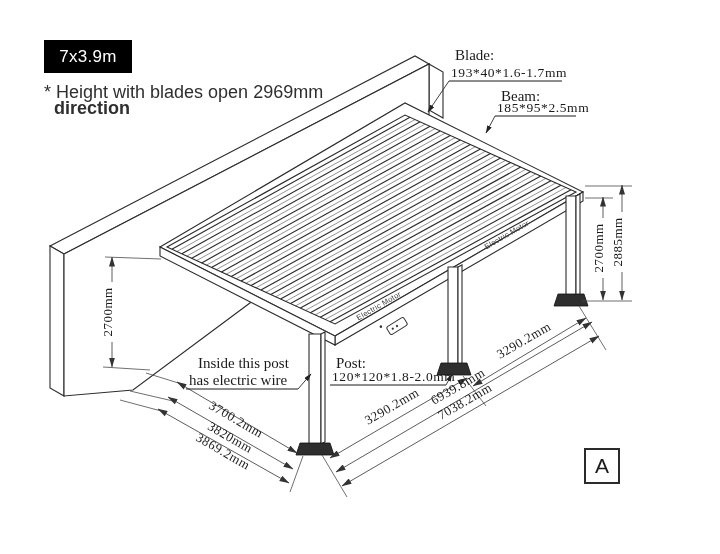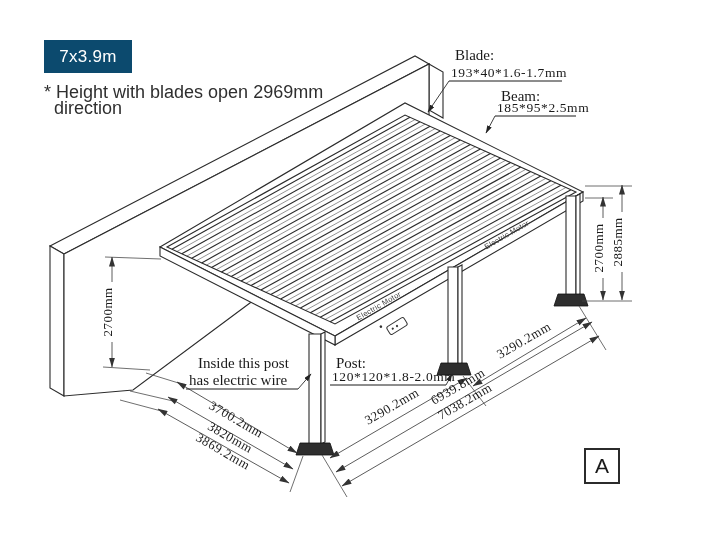--- a/index.html
+++ b/index.html
@@ -1,23 +1,23 @@
 <!DOCTYPE html>
 <html><head>
 <meta charset="utf-8">
 <style>
   html,body{margin:0;padding:0;background:#fff;}
   .canvas{position:relative;width:720px;height:554px;background:#fff;overflow:hidden;
           font-family:"Liberation Sans",sans-serif;}
   .canvas svg{position:absolute;left:0;top:0;}
-  .badge{position:absolute;left:44px;top:40px;width:88px;height:33px;background:#0c4a6e;
+  .badge{position:absolute;left:44px;top:40px;width:88px;height:33px;background:#000000;
          color:#fff;font-size:17px;font-weight:500;display:flex;align-items:center;justify-content:center;
          letter-spacing:0.3px;}
   .notes{position:absolute;left:44px;top:84px;color:#2f2f2f;font-size:18px;line-height:16px;}
-  .notes .indent{margin-left:10px;}
+  .notes .indent{margin-left:10px;font-weight:bold;}
   .view-box{position:absolute;left:584px;top:448px;width:32px;height:32px;border:2px solid #2b2b2b;
             color:#1a1a1a;font-size:21px;display:flex;align-items:center;justify-content:center;}
   
   text{fill:#1a1a1a;}
   .dim{font:13px "Liberation Serif","DejaVu Serif",serif;text-anchor:middle;letter-spacing:0.5px;}
   .ctitle{font:15px "Liberation Serif","DejaVu Serif",serif;}
   .cspec{font:13.5px "Liberation Serif","DejaVu Serif",serif;letter-spacing:0.6px;}
   .motor{font:7.5px "Liberation Sans",sans-serif;fill:#3a3a3a;text-anchor:middle;letter-spacing:0.3px;}
   .s{stroke:#2b2b2b;stroke-width:1.1;fill:none;}
   .sf{fill:#ffffff;stroke:#2b2b2b;stroke-width:1.1;}

